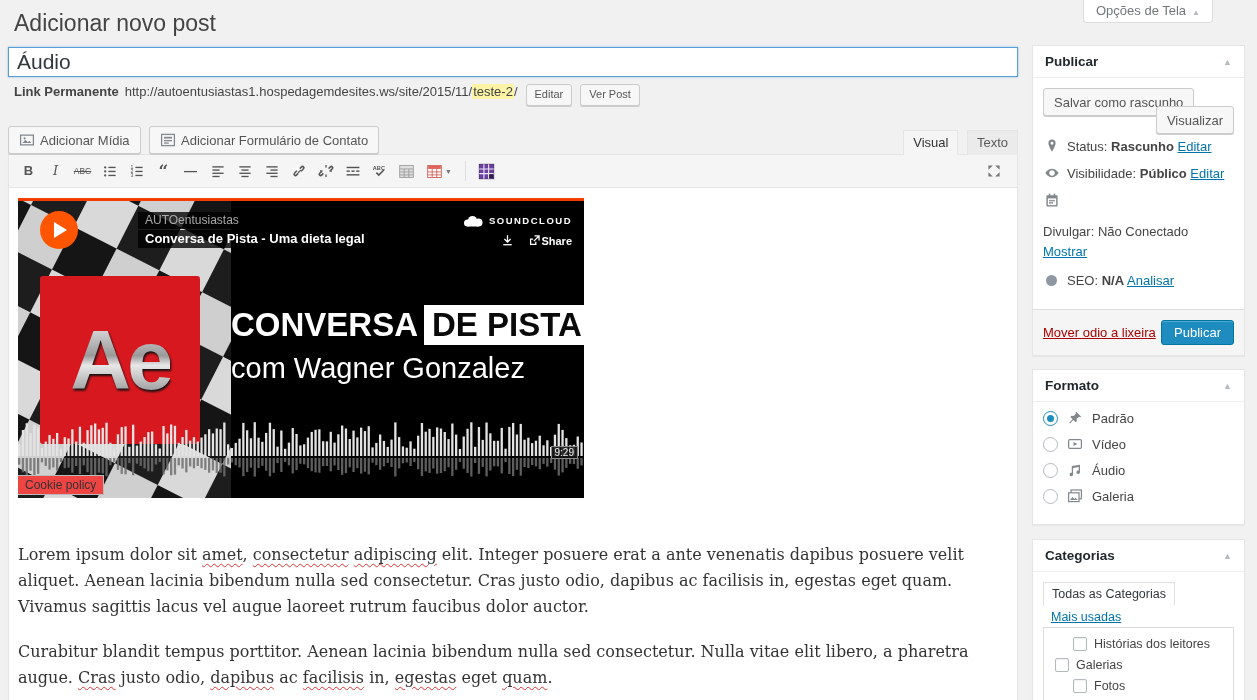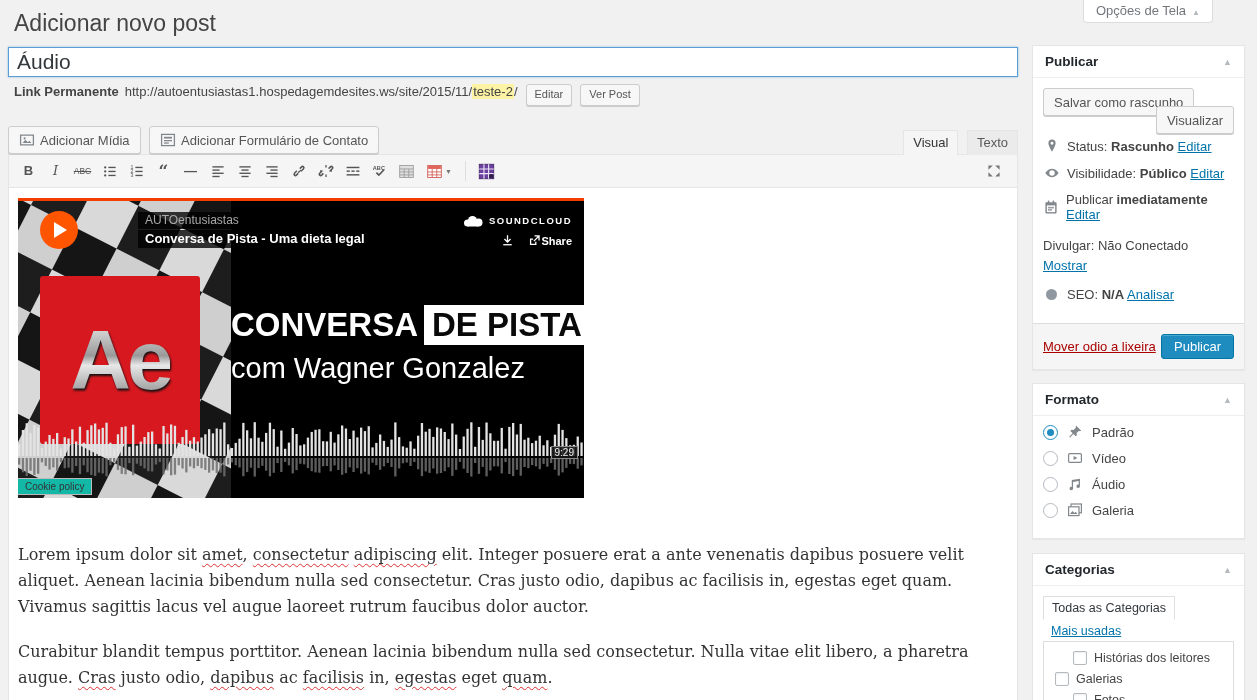--- a/index.html
+++ b/index.html
@@ -63,21 +63,21 @@
     font-size:11px;font-weight:700;}
   .sc-actions .act{display:flex;align-items:center;gap:0;cursor:pointer;}
   .sc-banner{position:absolute;left:213px;right:0;top:108px;z-index:4;text-align:left;color:#fff;
     font-family:"Liberation Sans","DejaVu Sans",sans-serif;}
   .sc-banner .l1{font-size:33px;font-weight:700;letter-spacing:0;white-space:nowrap;}
   .sc-banner .l1 .chip-w{background:#fff;color:#0a0a0a;padding:1px 8px 2px;margin-left:6px;}
   .sc-banner .l2{font-size:29px;font-weight:400;margin-top:8px;}
   .sc-wave{position:absolute;left:0;top:220px;z-index:5;}
   .sc-time{position:absolute;right:6px;top:248px;z-index:6;background:rgba(20,20,20,.85);border:1px solid #8a8a8a;
     color:#eee;font-size:10px;padding:0 3px;}
-  .sc-cookie{position:absolute;left:0;bottom:3px;z-index:7;background:#14b8a6;color:#333;font-size:10px;
+  .sc-cookie{position:absolute;left:0;bottom:3px;z-index:7;background:#ef4444;color:#333;font-size:12px;
     padding:2px 7px;border:1px solid #bbb;border-left:none;cursor:pointer;}
   
   .post-body{margin-top:44px;width:990px;font-family:"DejaVu Serif","Liberation Serif",serif;
     font-size:16px;line-height:1.62;color:#333;}
   .post-body p{margin:0 0 19px;}
   .mis{text-decoration:underline;text-decoration-style:wavy;text-decoration-color:#dc3232;text-decoration-thickness:1px;text-underline-offset:2.5px;}
   
   .postbox{background:#fff;border:1px solid #e5e5e5;box-shadow:0 1px 1px rgba(0,0,0,.04);}
   .postbox .hndle{display:flex;justify-content:space-between;align-items:center;padding:8px 12px;
     font-size:13.5px;font-weight:700;color:#23282d;cursor:pointer;}
@@ -729,22 +729,20 @@
               <rect x="4.8" y="8" width="10.4" height="8.4" fill="#fff"></rect>
               <rect x="6" y="2" width="2" height="3.4"></rect>
               <rect x="12" y="2" width="2" height="3.4"></rect>
               <rect x="6.5" y="9.8" width="2" height="2"></rect>
               <rect x="9" y="9.8" width="2" height="2"></rect>
               <rect x="11.5" y="9.8" width="2" height="2"></rect>
               <rect x="6.5" y="12.6" width="2" height="2"></rect>
               <rect x="9" y="12.6" width="2" height="2"></rect>
             </svg>
           </span>
-        <span><span>Publicar</span> <b>imediatamente</b>
-        <a>Editar</a></span>
       </div>
 
       <div class="divulgar">
         <span>Divulgar: Não Conectado</span><br>
         <a>Mostrar</a>
       </div>
 
       <div class="misc-row">
         <span class="ic">
             <span class="seo-dot"></span>

